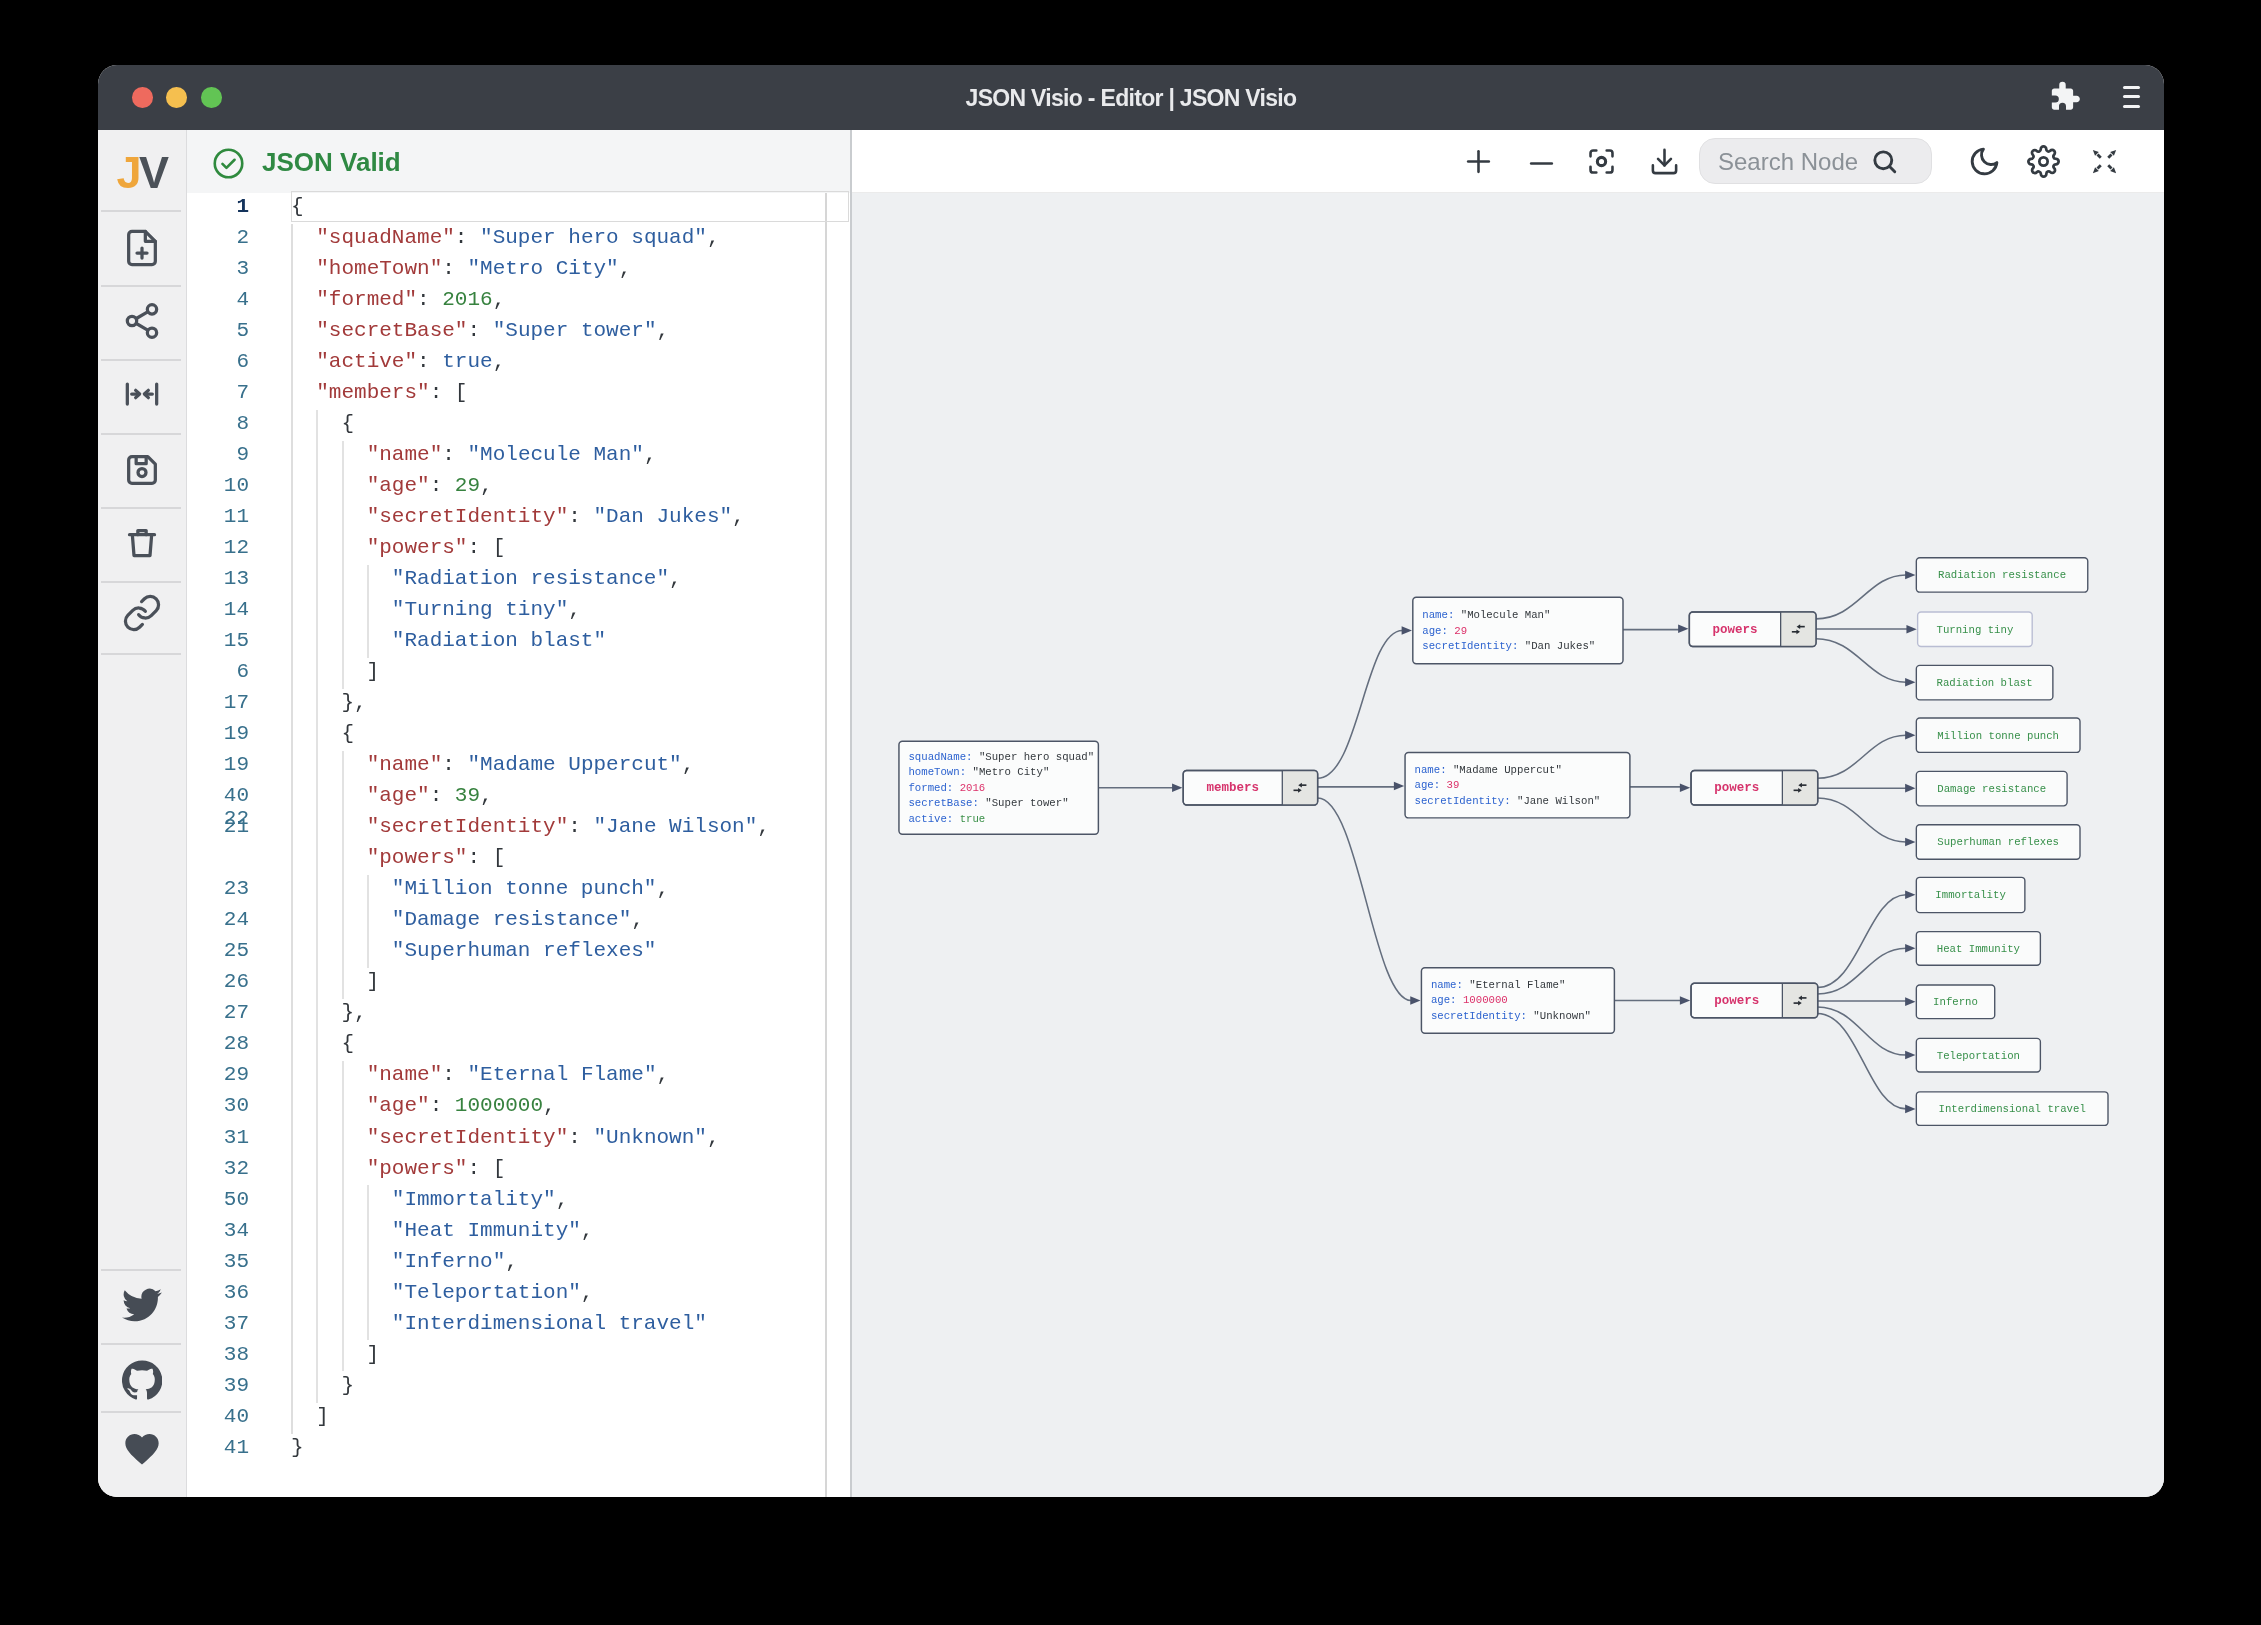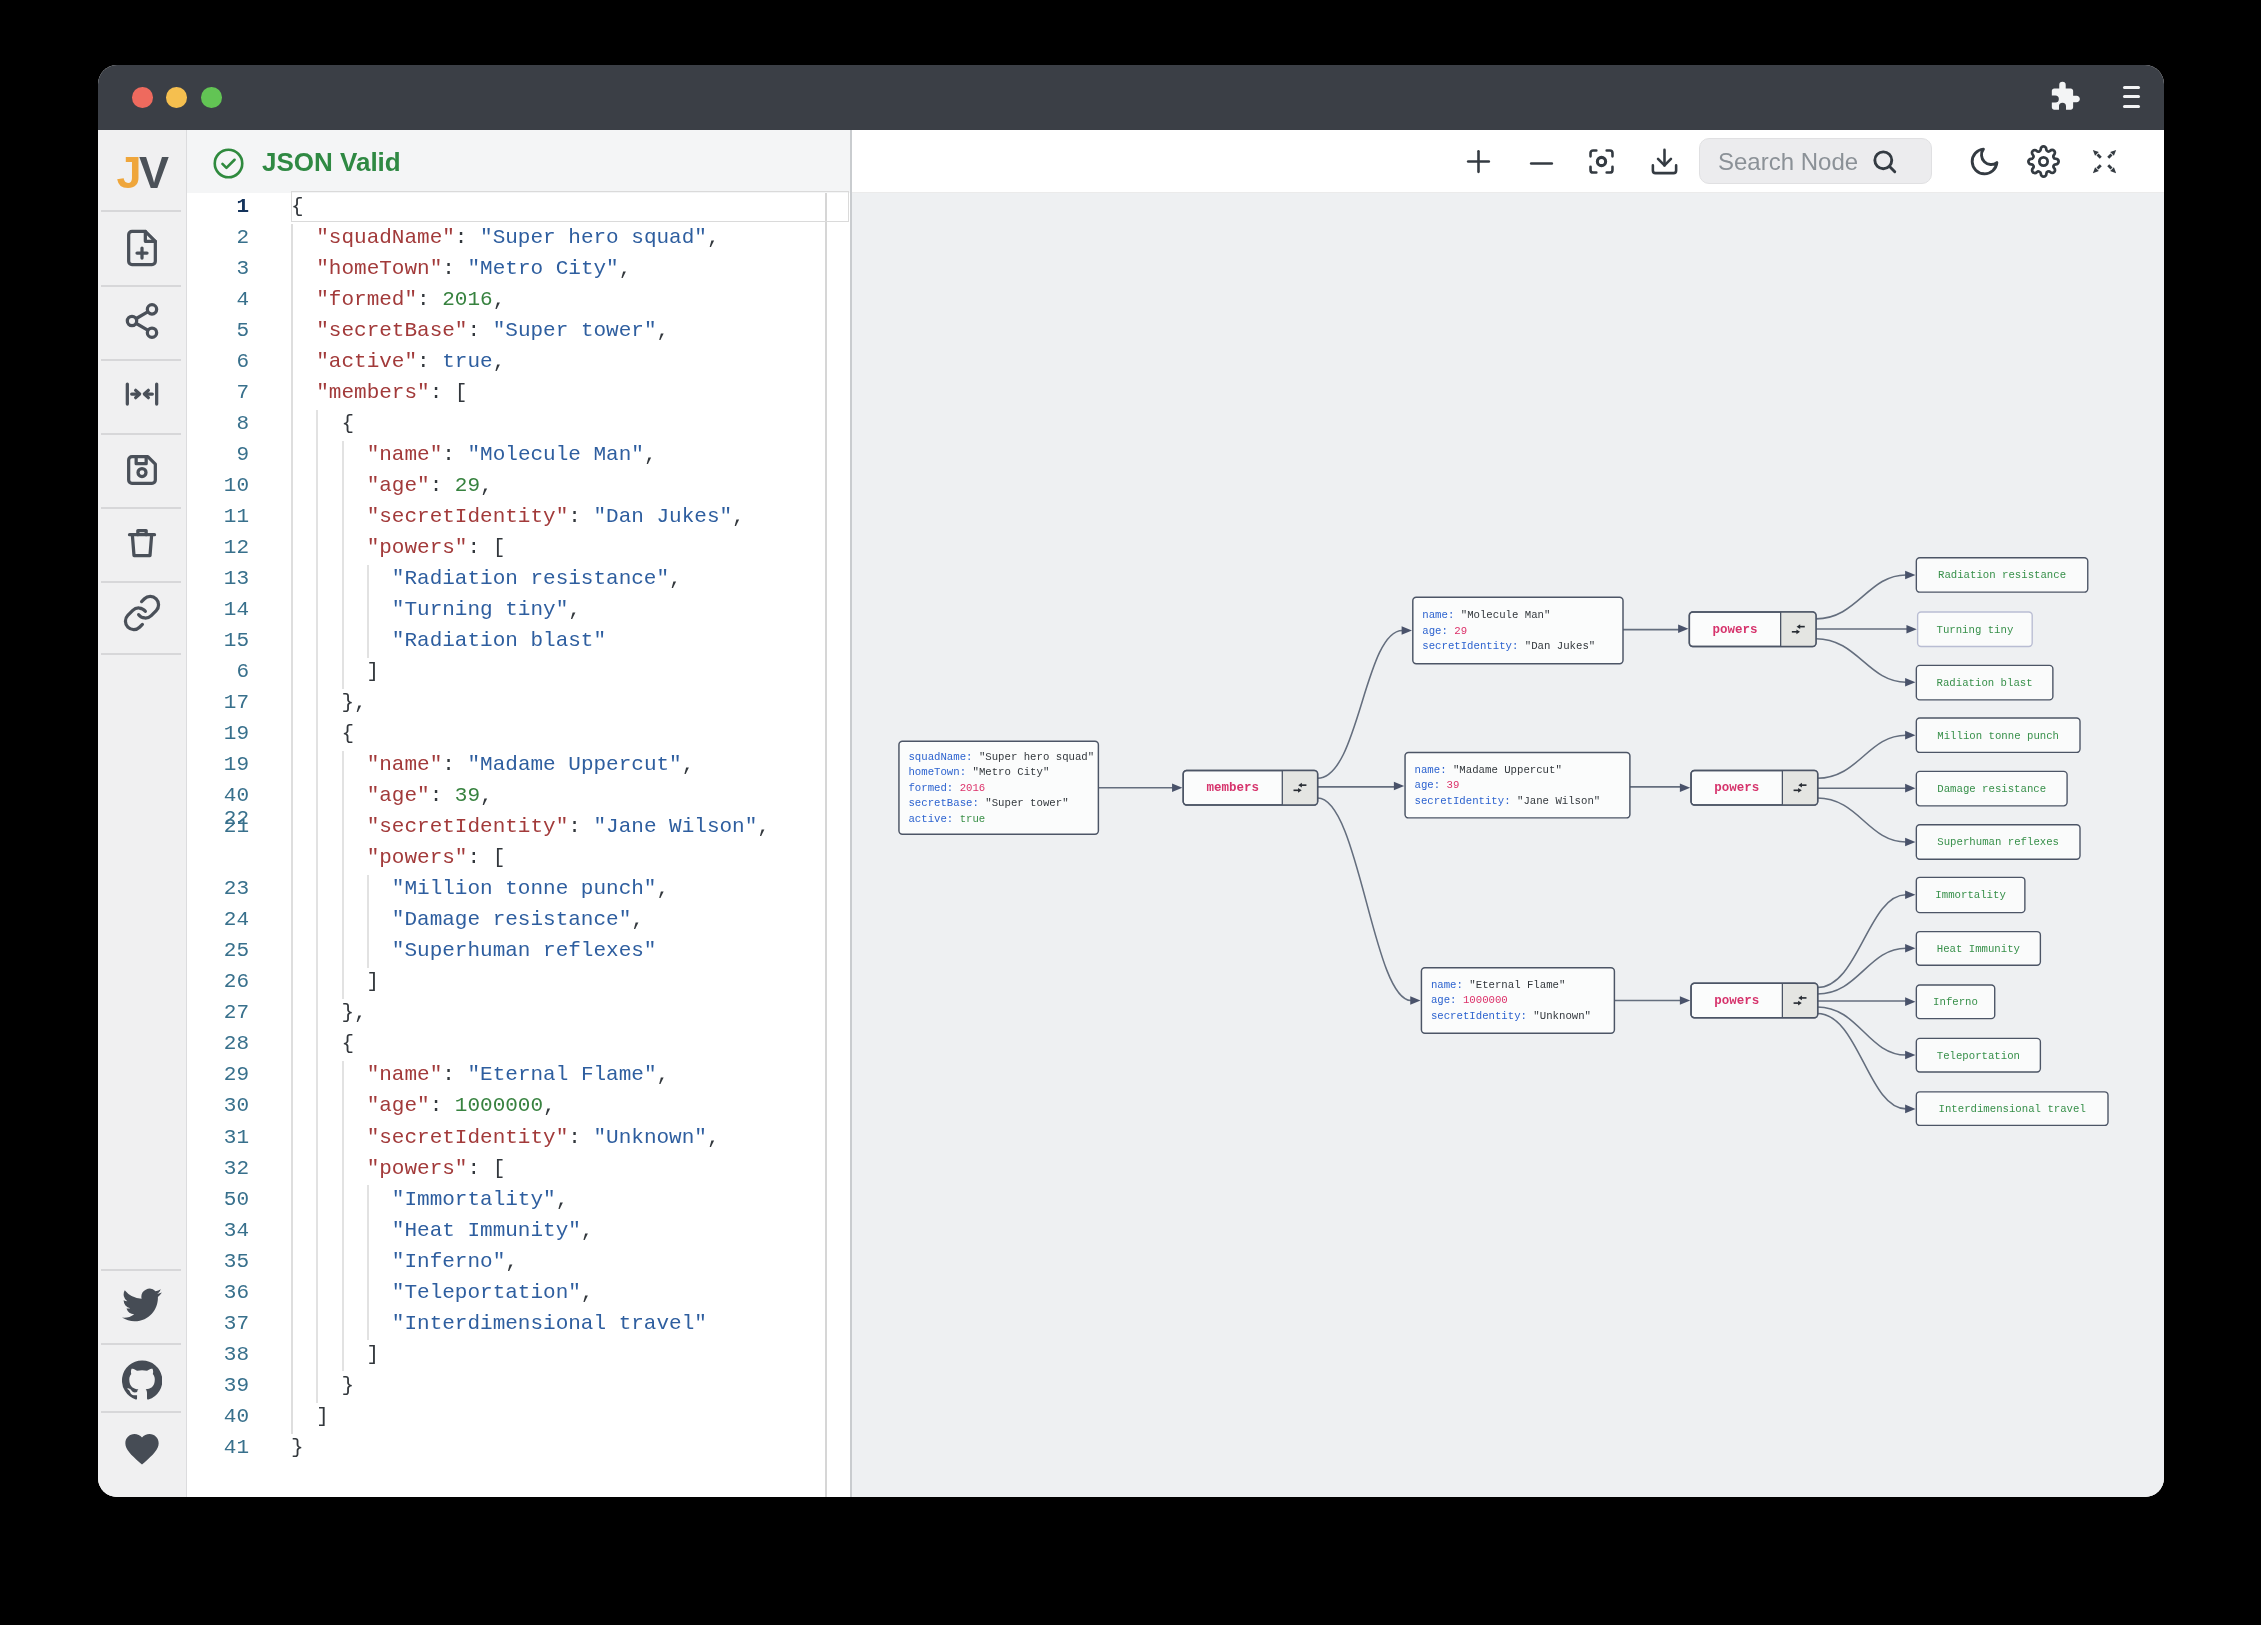--- a/index.html
+++ b/index.html
@@ -15,29 +15,30 @@
 .ed{position:absolute;left:89px;top:128px;width:664px;height:1304px;background:#fff;overflow:hidden;}
 .vline{position:absolute;width:1.7px;background:#e2e2e2;}
 .divider{position:absolute;left:752px;top:65px;width:1.7px;height:1368px;background:#c9cccf;}
 .gn{position:absolute;left:82px;width:69px;height:31px;line-height:31px;text-align:right;font-family:"Liberation Mono",monospace;font-size:21px;color:#38708c;}
 .gn.a{color:#14335c;font-weight:700;}
 .cl{position:absolute;left:193px;height:31px;line-height:31px;font-family:"Liberation Mono",monospace;font-size:21px;color:#32373c;white-space:pre;}
 .cl .k{color:#a23a3a;} .cl .s{color:#2e5e9f;} .cl .n{color:#37823f;} .cl .b{color:#2e5e9f;}
 .aline{position:absolute;left:193px;top:126px;width:558px;height:31px;border:1.7px solid #dadada;box-sizing:border-box;background:transparent;}
 .graph{position:absolute;left:754px;top:65px;width:1312px;height:1368px;background:#eef0f2;}
 .gtool{position:absolute;left:0;top:0;width:1312px;height:63px;background:#fff;border-bottom:0.9px solid #ebebeb;box-sizing:border-box;}
-.sbox{position:absolute;left:847px;top:7.8px;width:233px;height:46px;background:#ececee;border:0.9px solid #e0e0e2;border-radius:10px;box-sizing:border-box;}
+.sbox{position:absolute;left:847px;top:7.8px;width:233px;height:46px;background:#ececee;border:0.9px solid #e0e0e2;border-radius:16px;box-sizing:border-box;}
 .sbox span{position:absolute;left:18px;top:0;line-height:45px;font-size:24px;color:#8b9197;}
 .gic{position:absolute;}
 </style></head><body>
 <div class="win">
     <div class="tbar"></div>
     <div class="tl" style="left:34px;background:#ee6a5e"></div>
     <div class="tl" style="left:68px;background:#f5bf4f"></div>
     <div class="tl" style="left:103px;background:#62c454"></div>
+    <div class="title">JSON Visio - Editor | JSON Visio</div>
     <svg class="gic" style="left:1951px;top:15.5px;" width="31" height="31" viewBox="0 0 23 23" fill="none">
       <path fill="#f3f4f5" d="M20.5 11h-2.6V7.3c0-1-.8-1.8-1.8-1.8H12.4V2.9A2.4 2.4 0 0 0 10 .5 2.4 2.4 0 0 0 7.6 2.9v2.6H3.9c-1 0-1.8.8-1.8 1.8v3.5h2.6a2.6 2.6 0 0 1 2.6 2.6 2.6 2.6 0 0 1-2.6 2.6H2.1v3.5c0 1 .8 1.8 1.8 1.8h3.5v-2.6a2.6 2.6 0 0 1 2.6-2.6 2.6 2.6 0 0 1 2.6 2.6v2.6h3.5c1 0 1.8-.8 1.8-1.8v-3.7h2.6c1.3 0 2.4-1.1 2.4-2.4s-1.1-2.4-2.4-2.4z"></path>
     </svg>
     <div style="position:absolute;left:2025px;top:20.7px;width:17px;height:3.4px;border-radius:1.7px;background:#f3f4f5"></div>
     <div style="position:absolute;left:2025px;top:30px;width:17px;height:3.4px;border-radius:1.7px;background:#f3f4f5"></div>
     <div style="position:absolute;left:2025px;top:40px;width:17px;height:3.4px;border-radius:1.7px;background:#f3f4f5"></div>
     <div class="sbar"></div>
     <div class="jv"><span class="j">J</span><span class="v">V</span></div>
     <div class="sep" style="top:145px"></div>
     <div class="sep" style="top:220px"></div>

